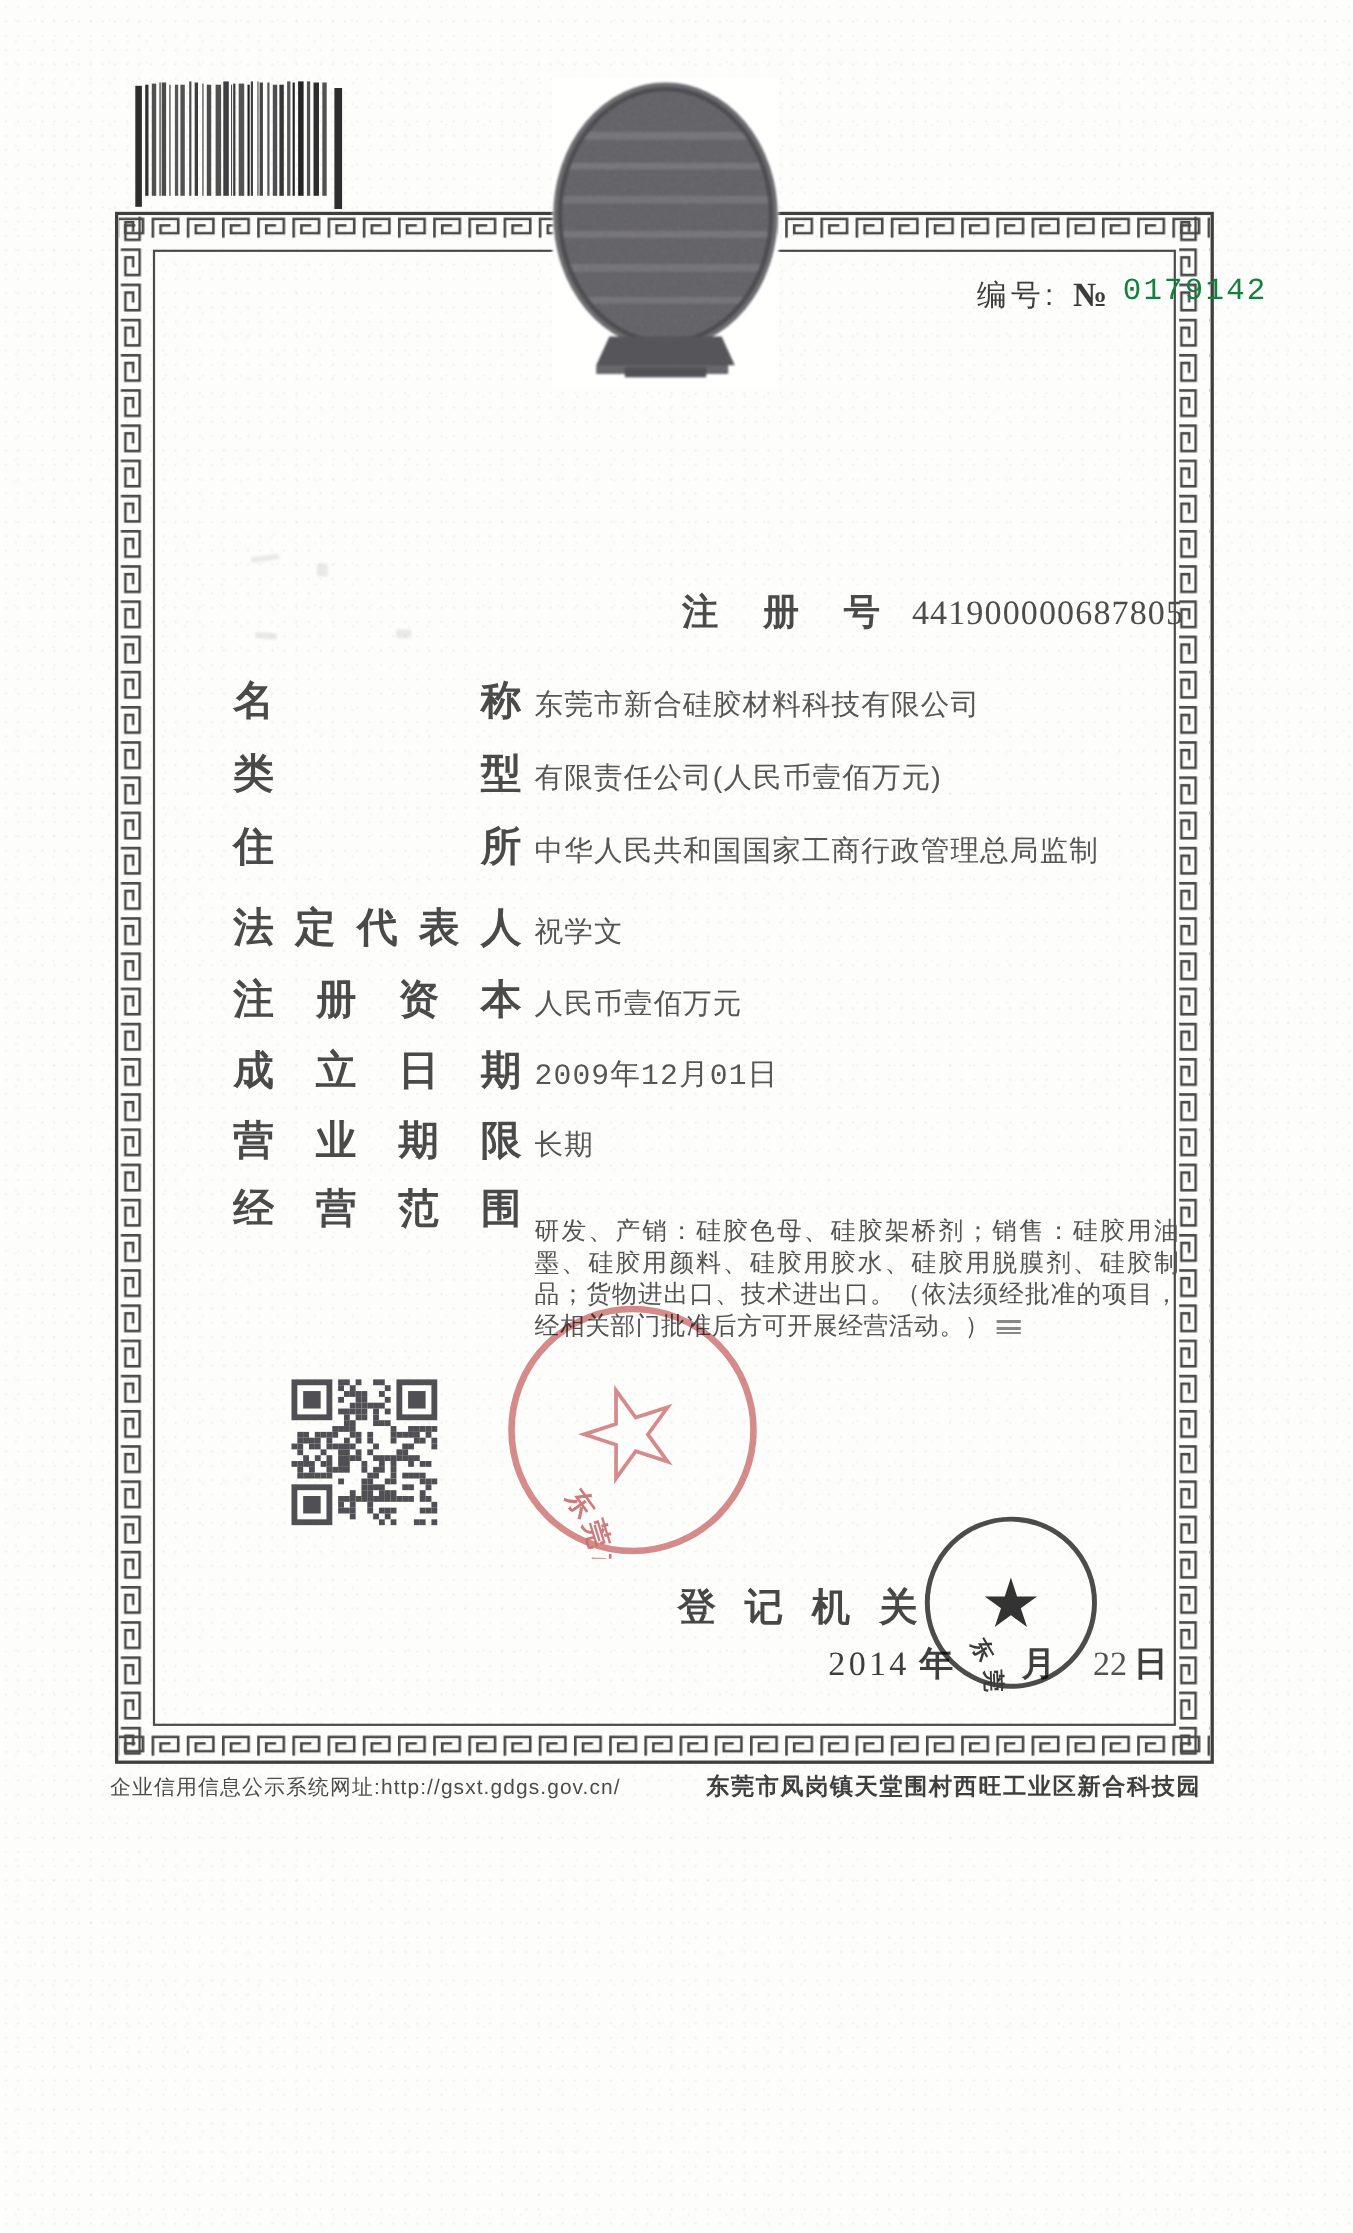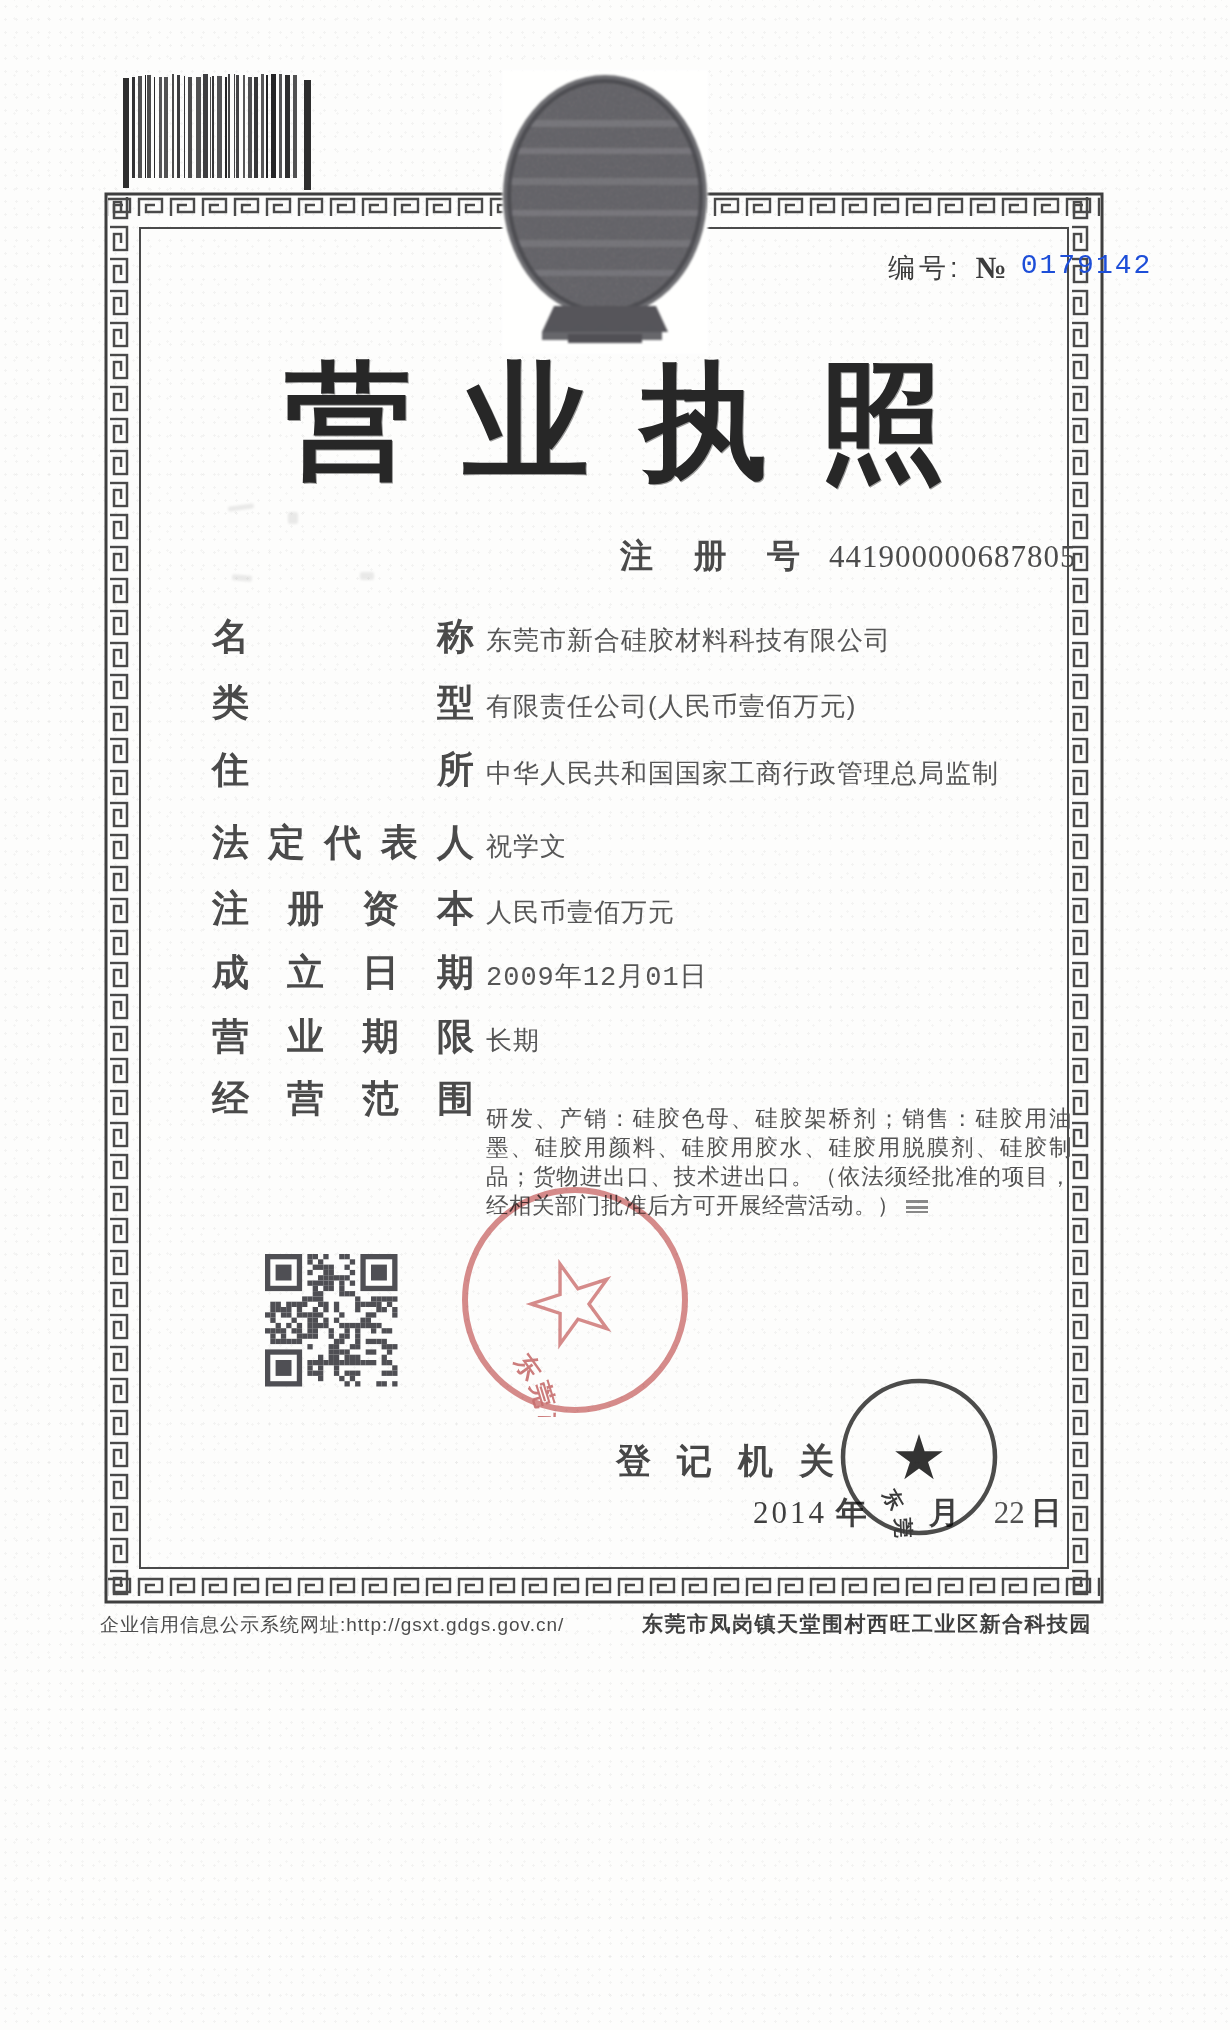--- a/index.html
+++ b/index.html
@@ -13,21 +13,21 @@
     position:absolute;inset:0;pointer-events:none;
     background-image:radial-gradient(rgba(60,60,60,0.05) 1px, transparent 1.2px),
                      radial-gradient(rgba(60,60,60,0.04) 1px, transparent 1.2px);
     background-size:11px 13px, 17px 19px;
     background-position:0 0, 6px 9px;
   }
   
   .serial{position:absolute;top:250px;left:840px;display:flex;align-items:flex-start;gap:14px;color:#3c3c3c;margin-left:48px;}
   .serial .pfx{font-size:27px;letter-spacing:4px;}
   .serial .no-symbol{font-family:"Liberation Serif","DejaVu Serif",serif;font-weight:bold;font-size:31px;}
-  .serial .digits{font-family:"Liberation Mono","DejaVu Sans Mono",monospace;font-size:28px;letter-spacing:2px;color:#1d4ed8;}
+  .serial .digits{font-family:"Liberation Mono","DejaVu Sans Mono",monospace;font-size:28px;letter-spacing:2px;color:#15803d;}
   
   .title{
     position:absolute;top:352px;left:0;width:1230px;text-align:center;
     font-size:126px;font-weight:900;color:#2b2b2b;
     letter-spacing:52px;text-indent:52px;line-height:140px;
     text-shadow:1px 1px 0 rgba(80,80,80,.55);
     filter:contrast(1.05);
   }
   
   .regline{position:absolute;top:534px;left:620px;display:flex;align-items:baseline;}
@@ -147,21 +147,20 @@
     <path d="M40 262 l12 -8 12 8 12 -8 12 8 12 -8 12 8 12 -8 12 8 12 -8 12 8 v8 H40 Z" fill="#57565b" opacity=".9"></path>
     <rect x="66" y="264" width="74" height="9" fill="#525156"></rect>
   </svg>
 
   <div class="serial">
     <span class="pfx">编号:</span>
     <span class="no-symbol">№</span>
     <span class="digits">0179142</span>
   </div>
 
-  <div class="title">营业执照</div>
 
   <div class="regline">
     <span class="lbl">
         <span>注</span>
         <span>册</span>
         <span>号</span>
       </span>
     <span class="val">441900000687805</span>
   </div>
 

